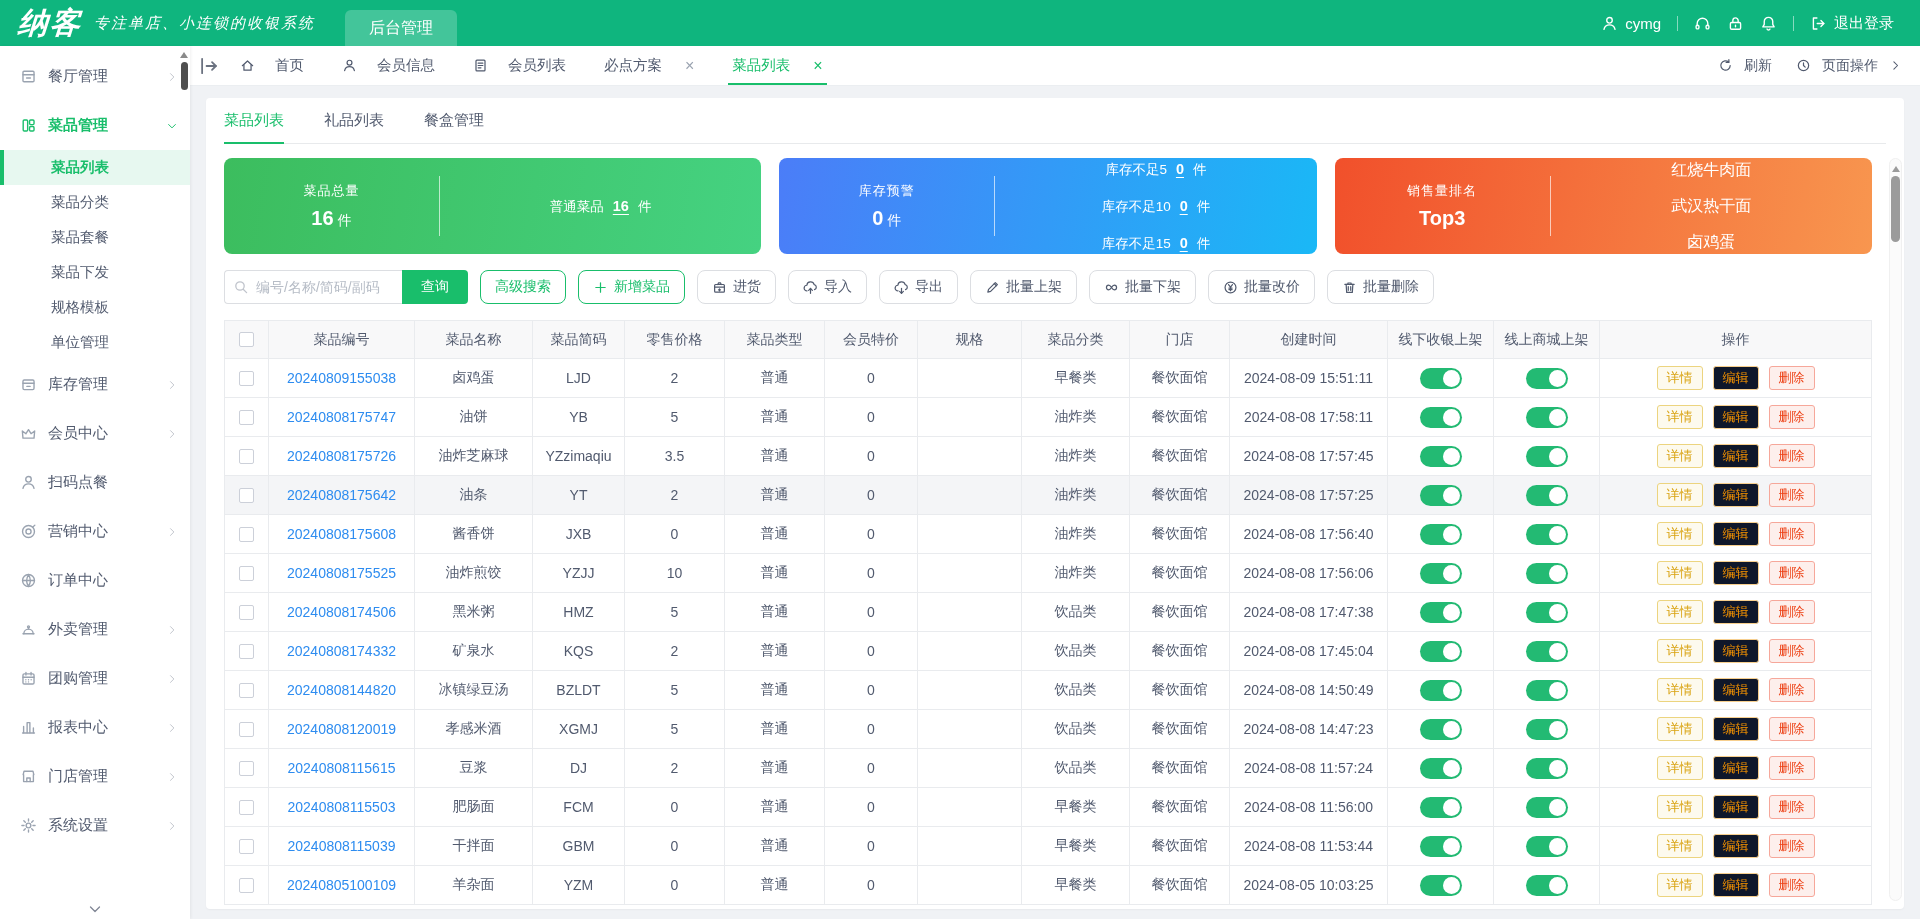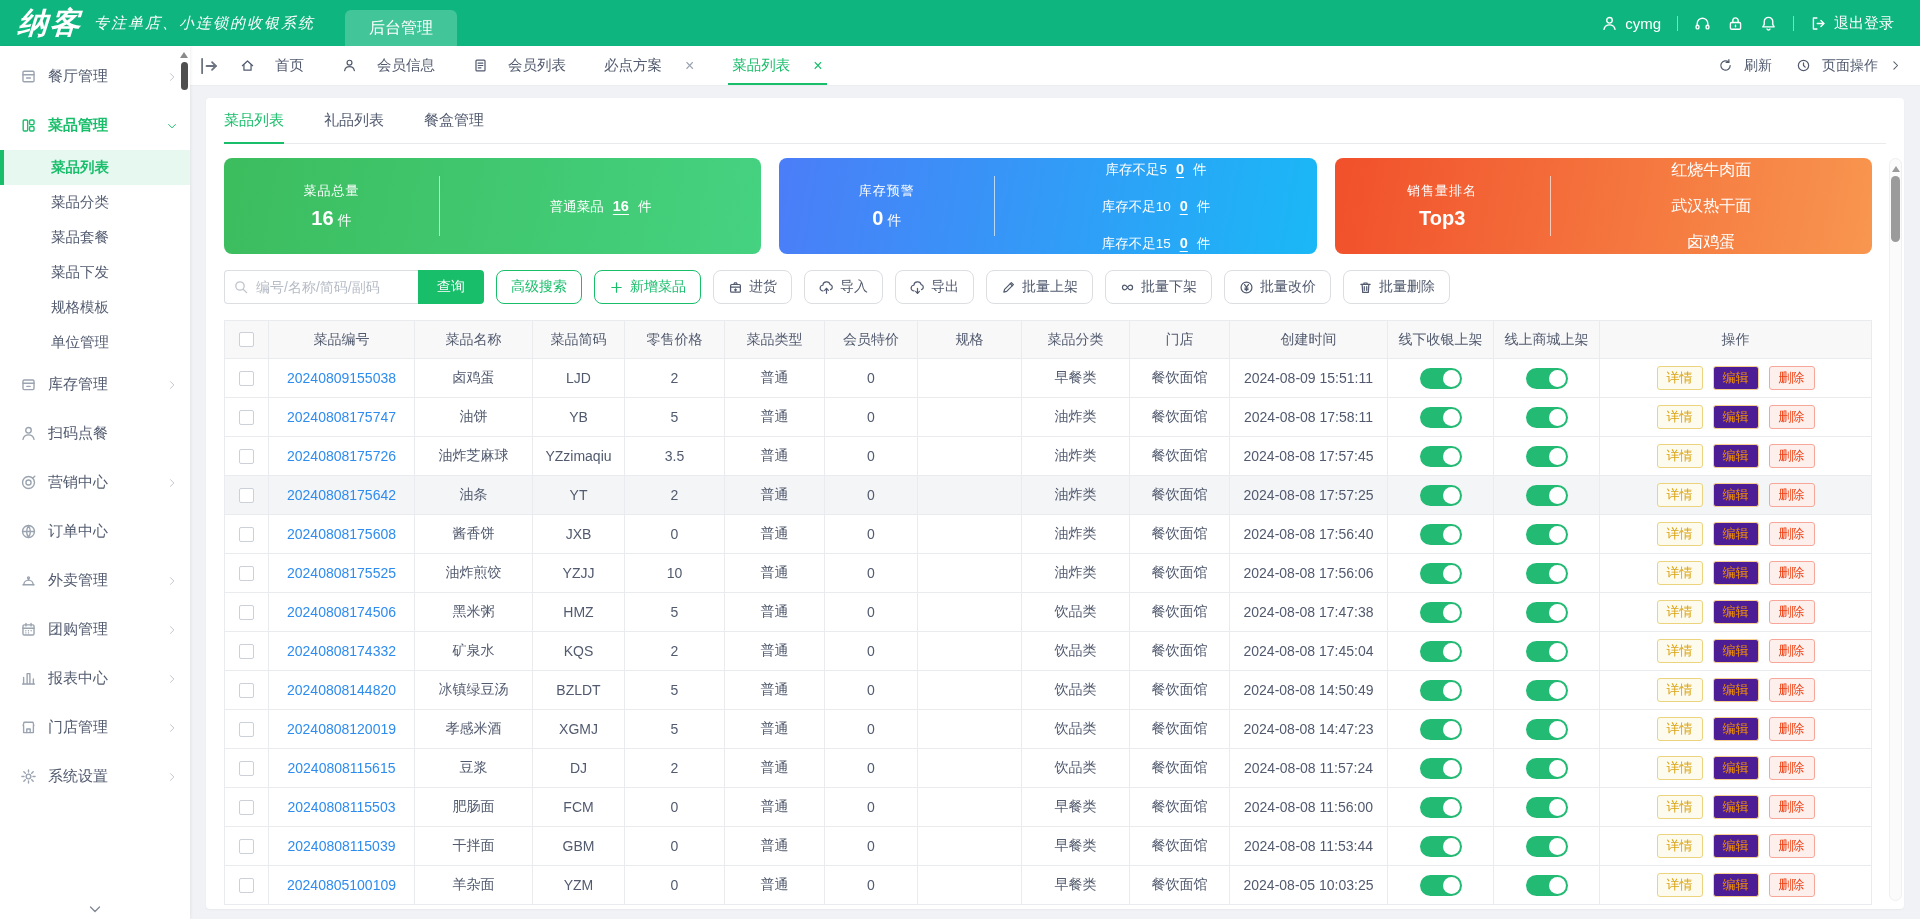--- a/index.html
+++ b/index.html
@@ -68,41 +68,41 @@
   .sc-big .unit { font-size:14px; font-weight:normal; margin-left:4px; }
   .sc-divider { width:1px; background:rgba(255,255,255,.65); align-self:center; height:62%; }
   .sc-right { flex:1; display:flex; flex-direction:column; align-items:center; justify-content:center; gap:16px; font-size:13.5px; line-height:20px; }
   .sc-line .val { font-weight:bold; text-decoration:underline; text-underline-offset:3px; margin:0 9px; font-size:14.5px; }
   .sc-line.plain { font-size:16px; }
 
   
   .toolbar { display:flex; gap:12px; margin-top:16px; height:34px; align-items:center; padding-right:14px; }
   .search-group { display:flex; height:34px; position:relative; }
   .search-icon-wrap { position:absolute; left:9px; top:9px; width:16px; height:16px; color:#c0c4cc; }
-  .search-group input { width:194px; height:34px; border:1px solid #dcdee2; border-right:none; border-radius:4px 0 0 4px; padding:0 8px 0 31px; font-size:14px; color:#515a6e; outline:none; font-family:inherit; }
+  .search-group input { width:178px; height:34px; border:1px solid #dcdee2; border-right:none; border-radius:4px 0 0 4px; padding:0 8px 0 31px; font-size:14px; color:#515a6e; outline:none; font-family:inherit; }
   .search-group input::placeholder { color:#b6bcc6; }
   .btn-query { width:66px; height:34px; background:#19be6b; color:#fff; border:none; border-radius:0 4px 4px 0; font-size:14px; cursor:pointer; font-family:inherit; }
   .btn { height:34px; padding:0 14px; border:1px solid #dcdee2; border-radius:8px; background:#fff; display:flex; align-items:center; gap:6px; color:#515a6e; font-size:14px; cursor:pointer; font-family:inherit; }
   .btn .bicon { width:15px; height:15px; }
   .btn.green { border-color:#19be6b; color:#19be6b; }
 
   
   .table-wrap { margin-top:16px; padding-right:14px; }
   table { width:100%; border-collapse:collapse; table-layout:fixed; }
   th, td { border:1px solid #e9ebee; text-align:center; font-weight:normal; overflow:hidden; white-space:nowrap; }
   thead th { height:38px; background:#f8f8f9; color:#515a6e; font-size:14px; }
   tbody td { height:39px; font-size:14px; color:#515a6e; background:#fff; }
   tbody tr.hl td { background:#f4f5f7; }
   .cb { width:15px; height:15px; border:1px solid #ccd0d9; border-radius:2px; background:#fff; margin:0 auto; cursor:pointer; }
   .id-link { color:#2d8cf0; cursor:pointer; }
   .tg { width:42px; height:21px; border-radius:11px; background:#23ba73; position:relative; display:inline-block; vertical-align:middle; cursor:pointer; }
   .tg::after { content:''; position:absolute; right:2px; top:2px; width:17px; height:17px; border-radius:50%; background:#fff; }
   .act { display:inline-block; padding:3px 9px; border-radius:3px; font-size:13px; margin:0 5px; cursor:pointer; border:1px solid; line-height:1.3; }
   .act.detail { color:#d9a312; border-color:#ecd47f; background:#fdfaee; }
-  .act.edit   { color:#f29100; border-color:#f7cf8e; background:#4c1d95; }
+  .act.edit   { color:#f29100; border-color:#f7cf8e; background:#0f172a; }
   .act.delete { color:#ed4014; border-color:#f6a79a; background:#fdefec; }
 
   
   .vsb { position:absolute; top:60px; right:2px; bottom:8px; width:13px; background:#fbfbfb; border:1px solid #f0f0f0; border-radius:7px; }
   .vsb .up { width:0; height:0; border:4px solid transparent; border-bottom:6px solid #9b9b9b; margin:3px auto 0; }
   .vsb .thumb { width:9px; height:66px; background:#9b9b9b; border-radius:5px; margin:4px auto 0; cursor:pointer; }
 </style>
 </head>
 <body>
 
@@ -199,20 +199,33 @@
           <div class="sb-sub">单位管理</div>
           <div class="sb-item">
             <span class="sb-icon icon">
               <svg viewBox="0 0 16 16" fill="none" stroke="currentColor" stroke-width="1.3" stroke-linecap="round" stroke-linejoin="round">
                 <rect x="2.8" y="3.8" width="10.4" height="9" rx="1.2"></rect>
                 <path d="M2.8 6.8h10.4"></path>
                 <path d="M6.5 9.8h3"></path>
               </svg>
             </span>
             <span class="sb-label">库存管理</span>
+            <span class="sb-chev icon ">
+              <svg viewBox="0 0 16 16" fill="none" stroke="currentColor" stroke-width="1.3" stroke-linecap="round" stroke-linejoin="round">
+                <path d="M6 3.5 10.5 8 6 12.5"></path>
+              </svg>
+            </span>
+          </div>
+          <div class="sb-item">
+            <span class="sb-icon icon">
+              <svg viewBox="0 0 16 16" fill="none" stroke="currentColor" stroke-width="1.3" stroke-linecap="round" stroke-linejoin="round">
+                <path d="M2.8 12.4h10.4M2.8 12.4 2.2 5.6l3.4 2.6L8 4.4l2.4 3.8 3.4-2.6-.6 6.8z"></path>
+              </svg>
+            </span>
+            <span class="sb-label">会员中心</span>
             <span class="sb-chev icon ">
               <svg viewBox="0 0 16 16" fill="none" stroke="currentColor" stroke-width="1.3" stroke-linecap="round" stroke-linejoin="round">
                 <path d="M6 3.5 10.5 8 6 12.5"></path>
               </svg>
             </span>
           </div>
           <div class="sb-item">
             <span class="sb-icon icon">
               <svg viewBox="0 0 16 16" fill="none" stroke="currentColor" stroke-width="1.3" stroke-linecap="round" stroke-linejoin="round">
                 <circle cx="8" cy="5" r="2.6"></circle>

